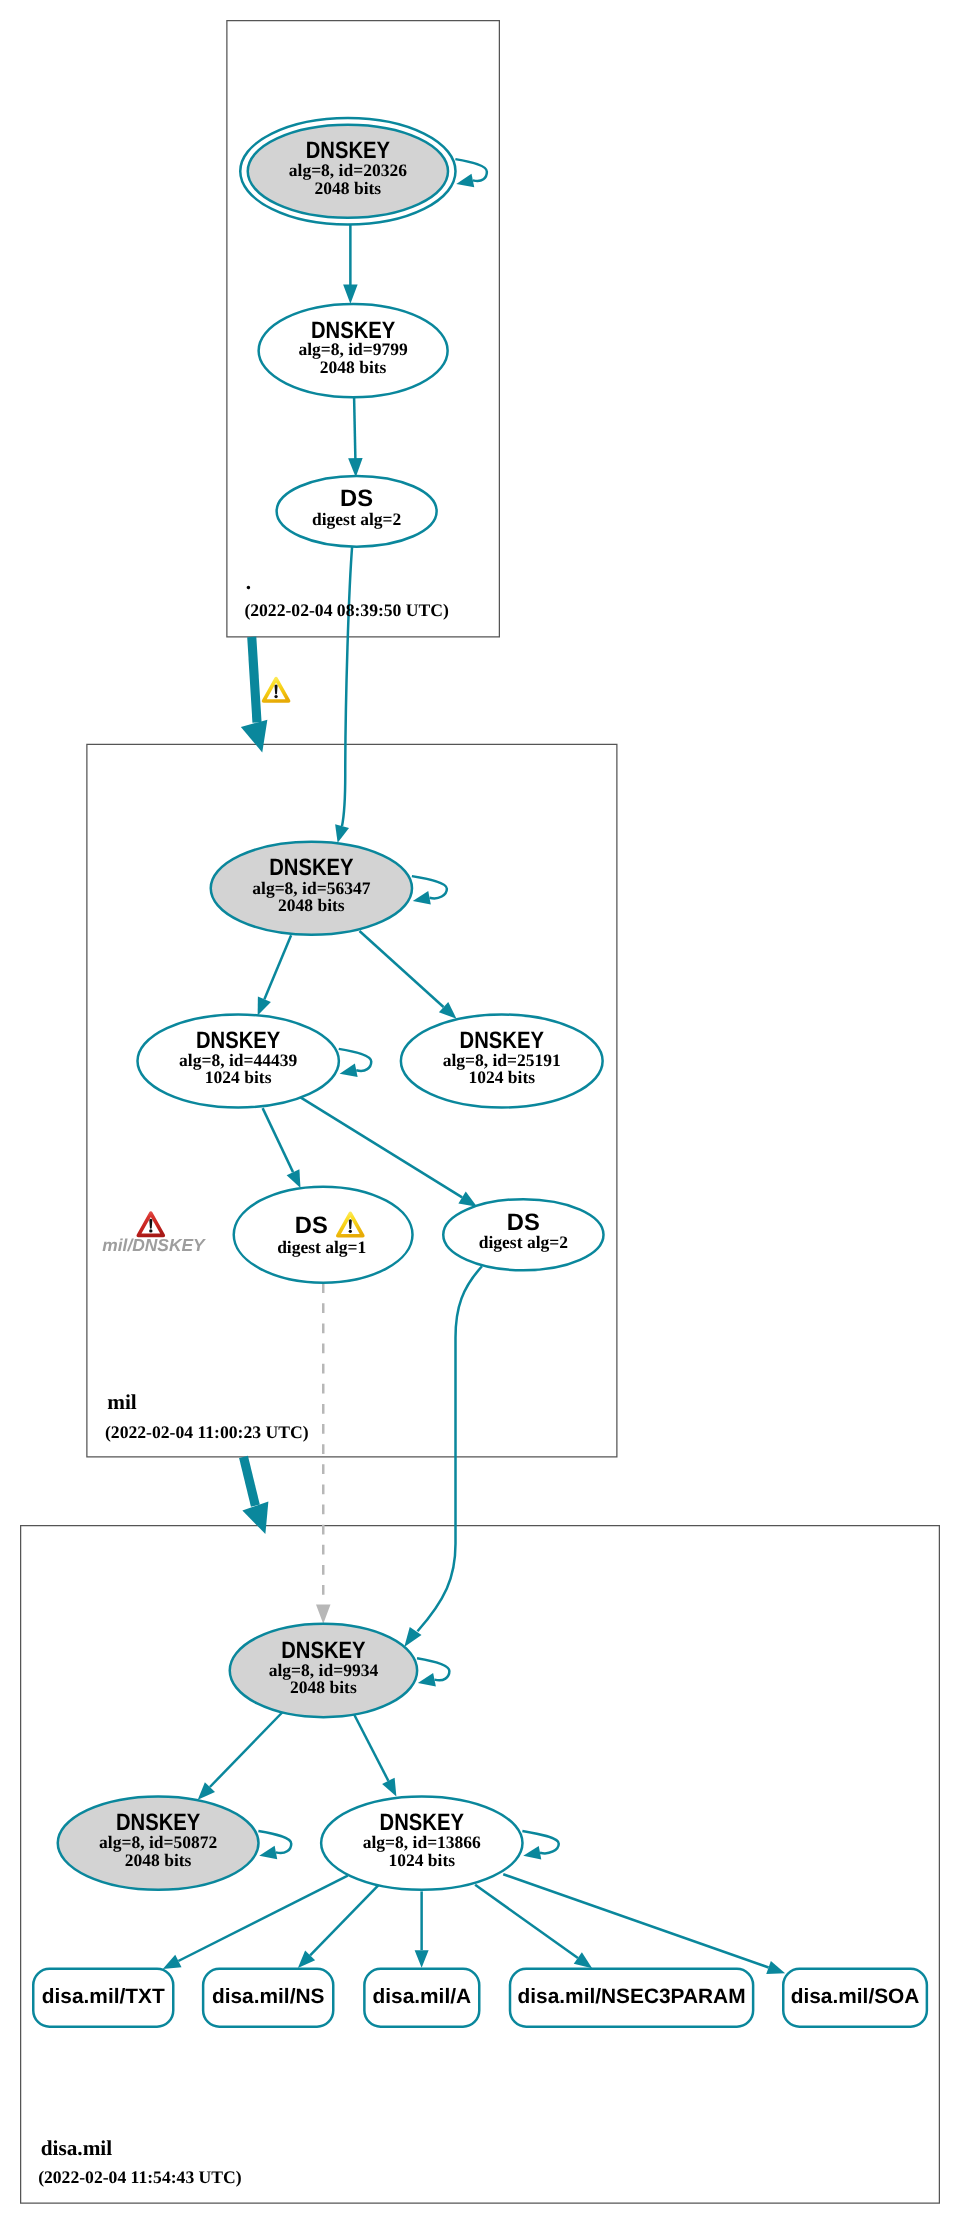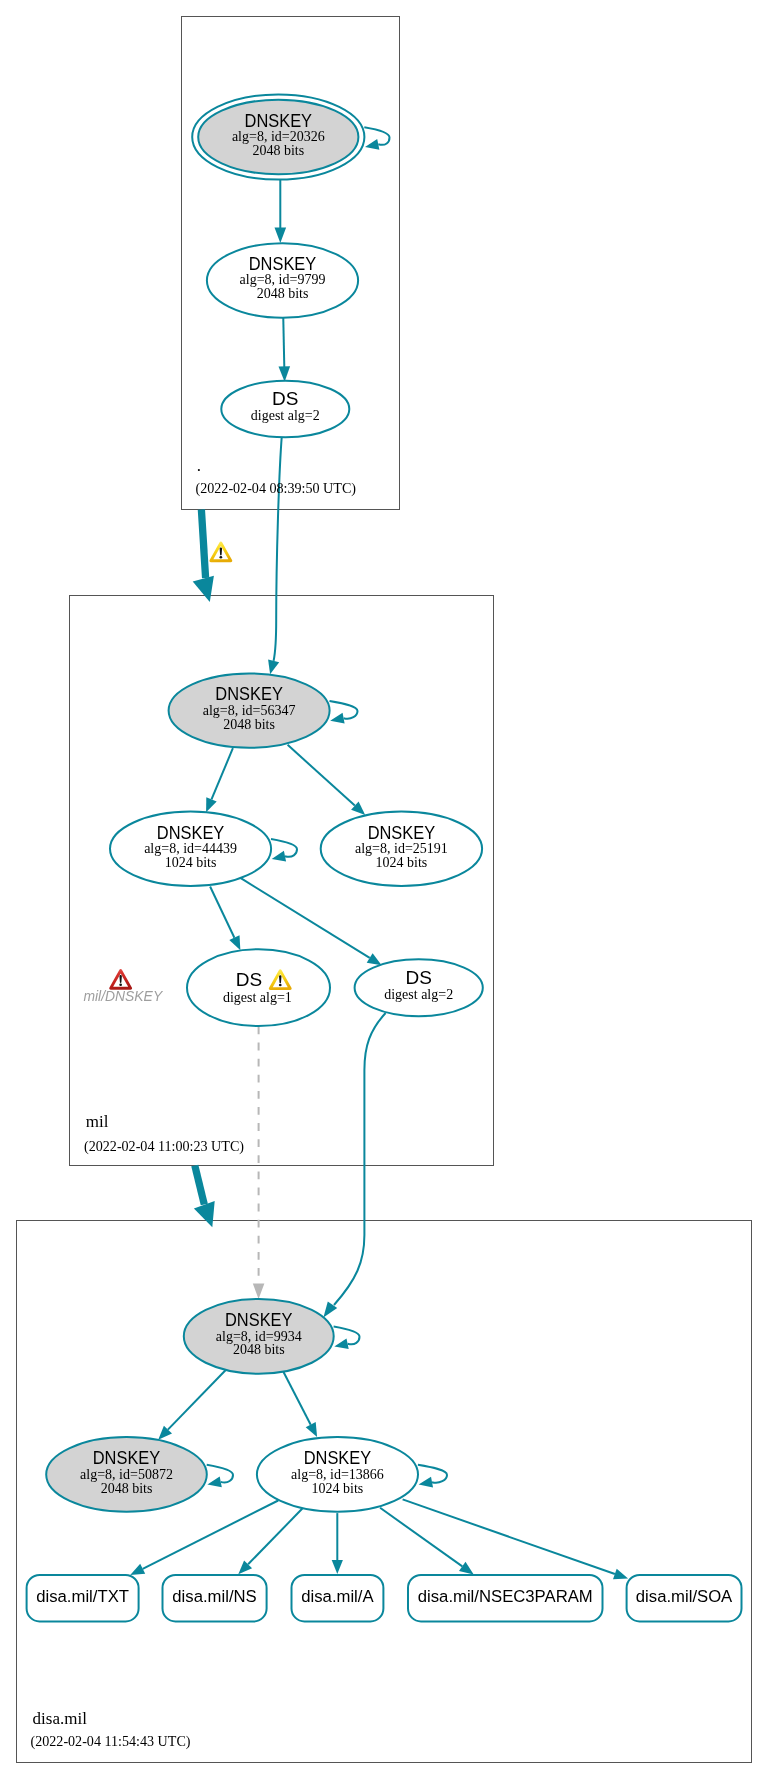--- a/index.html
+++ b/index.html
@@ -1,19 +1,19 @@
 <!DOCTYPE html>
 <html><head>
 <meta charset="utf-8">
 <title>DNSSEC authentication chain</title>
 <style>
   html,body{margin:0;padding:0;background:#ffffff;}
   svg text{transform:translateZ(0);}
   body{width:768px;height:1778px;overflow:hidden;font-family:"Liberation Serif",serif;}
-  #canvas{position:relative;width:768px;height:1567px;}
+  #canvas{position:relative;width:768px;height:1567px;font-weight:bold;}
   svg{display:block;}
   .txt-sans{font-family:"Liberation Sans",sans-serif;fill:#000;}
   .txt-serif{font-family:"Liberation Serif",serif;fill:#000;}
 </style>
 </head>
 <body>
 
 <div id="canvas">
 <svg id="chain" width="768" height="1778" viewBox="0 0 768 1778" xmlns="http://www.w3.org/2000/svg">
 

